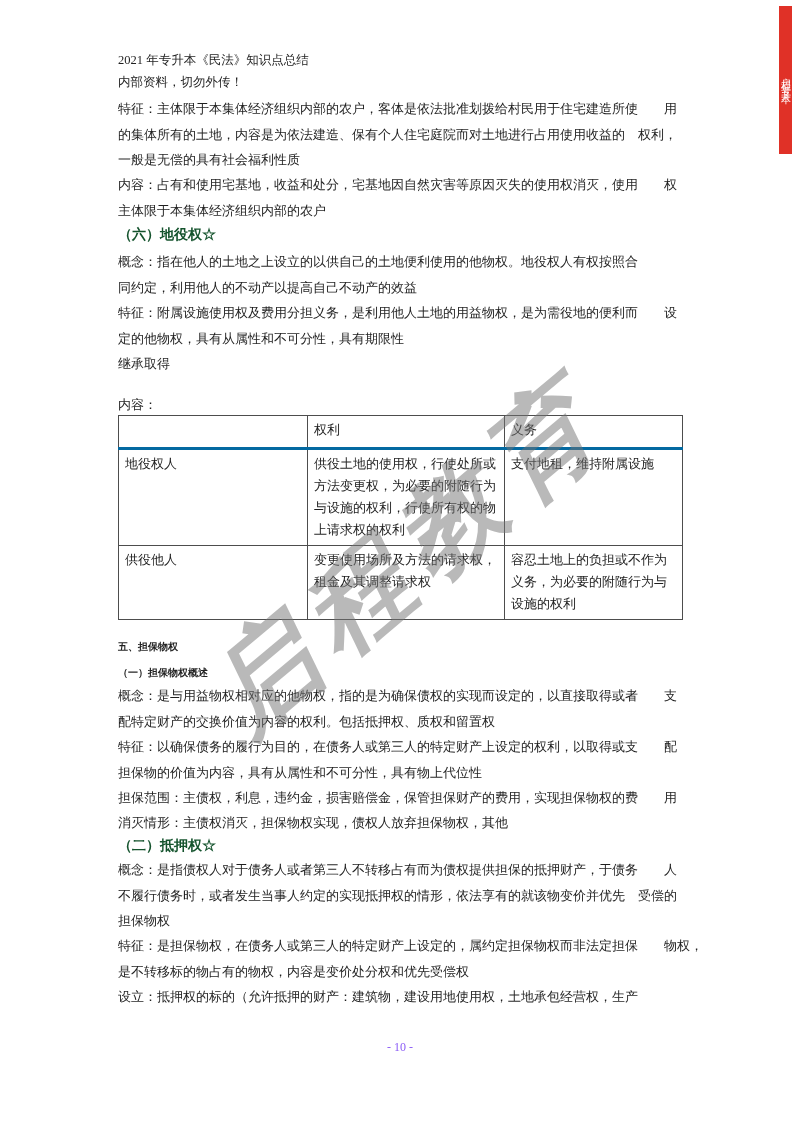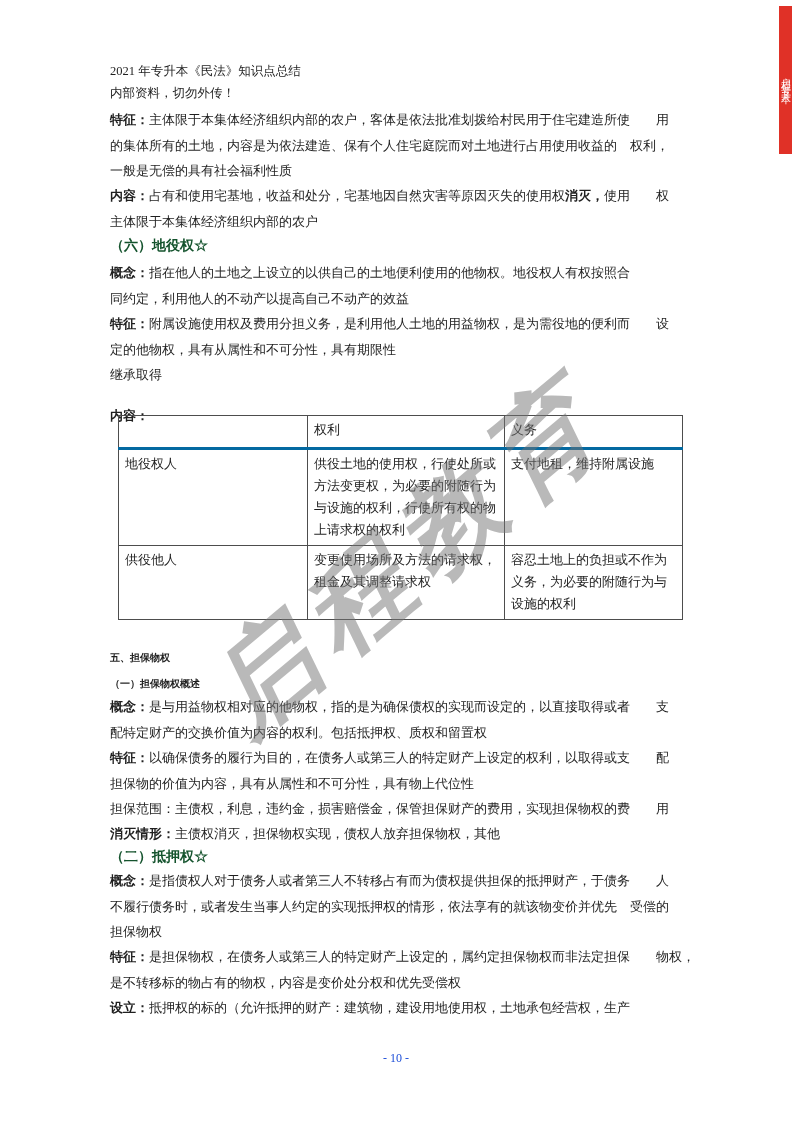--- a/index.html
+++ b/index.html
@@ -5,40 +5,40 @@
   html,body{margin:0;padding:0;background:#888;}
   .page{
     position:relative;
     width:794px;height:1123px;
     margin:0 auto;
     background:#ffffff;
     overflow:hidden;
     font-family:"Liberation Serif","DejaVu Serif",serif;
     color:#1f1f1f;
   }
-  .abs{position:absolute;left:110px;right:112px;margin-top:11px;}
+  .abs{position:absolute;left:118px;right:112px;}
   .line{white-space:nowrap;font-size:13px;line-height:25.5px;}
-  .line b{font-weight:bold;}
+  .line b{font-weight:normal;}
   .doc-title{top:52px;font-size:12.5px;}
   .doc-note{top:74px;text-align:left;font-size:12.5px;}
   .h-black{font-weight:bold;font-size:10px;line-height:26px;white-space:nowrap;}
   .h-red{font-weight:bold;font-size:14px;line-height:26px;white-space:nowrap;color:#14532d;}
   .content-table{
     border-collapse:collapse;table-layout:fixed;
     width:561px;font-size:13px;
   }
   .content-table td{
     border:1.5px solid #4d4d4d;
     vertical-align:top;
     padding:3px 6px 4px 6px;
     line-height:22px;
   }
   .content-table tr.head td{border-bottom:3px solid #0369a1;height:24px;}
   .col1{width:176px;} .col2{width:184px;} .col3{width:165px;}
-  .footer{top:1040px;text-align:center;font-size:12px;color:#1d4ed8;}
+  .footer{top:1040px;text-align:center;font-size:12px;color:#8b5cf6;}
   .watermark{
     position:absolute;left:168px;top:495px;width:480px;height:120px;
     transform:rotate(-40deg);transform-origin:center;
     font-family:"DejaVu Serif","Liberation Serif",serif;
     font-style:italic;font-weight:bold;
     font-size:104px;letter-spacing:16px;line-height:120px;
     color:rgba(115,115,115,0.5);
     white-space:nowrap;pointer-events:none;z-index:6;
   }
   .red-banner{

